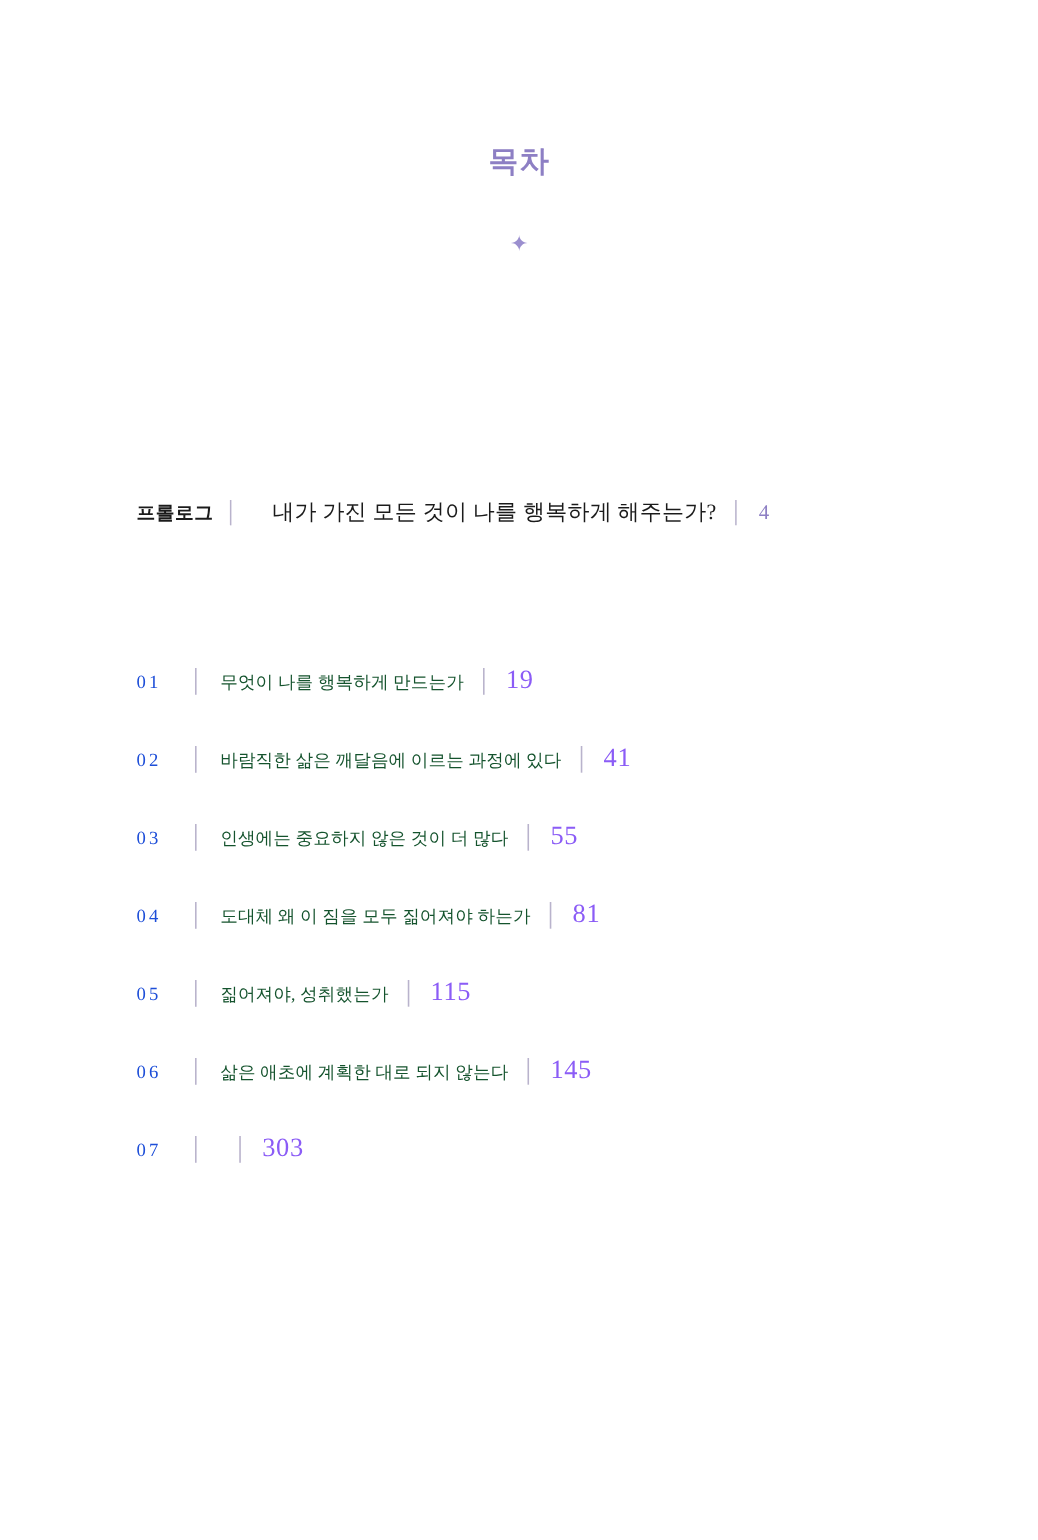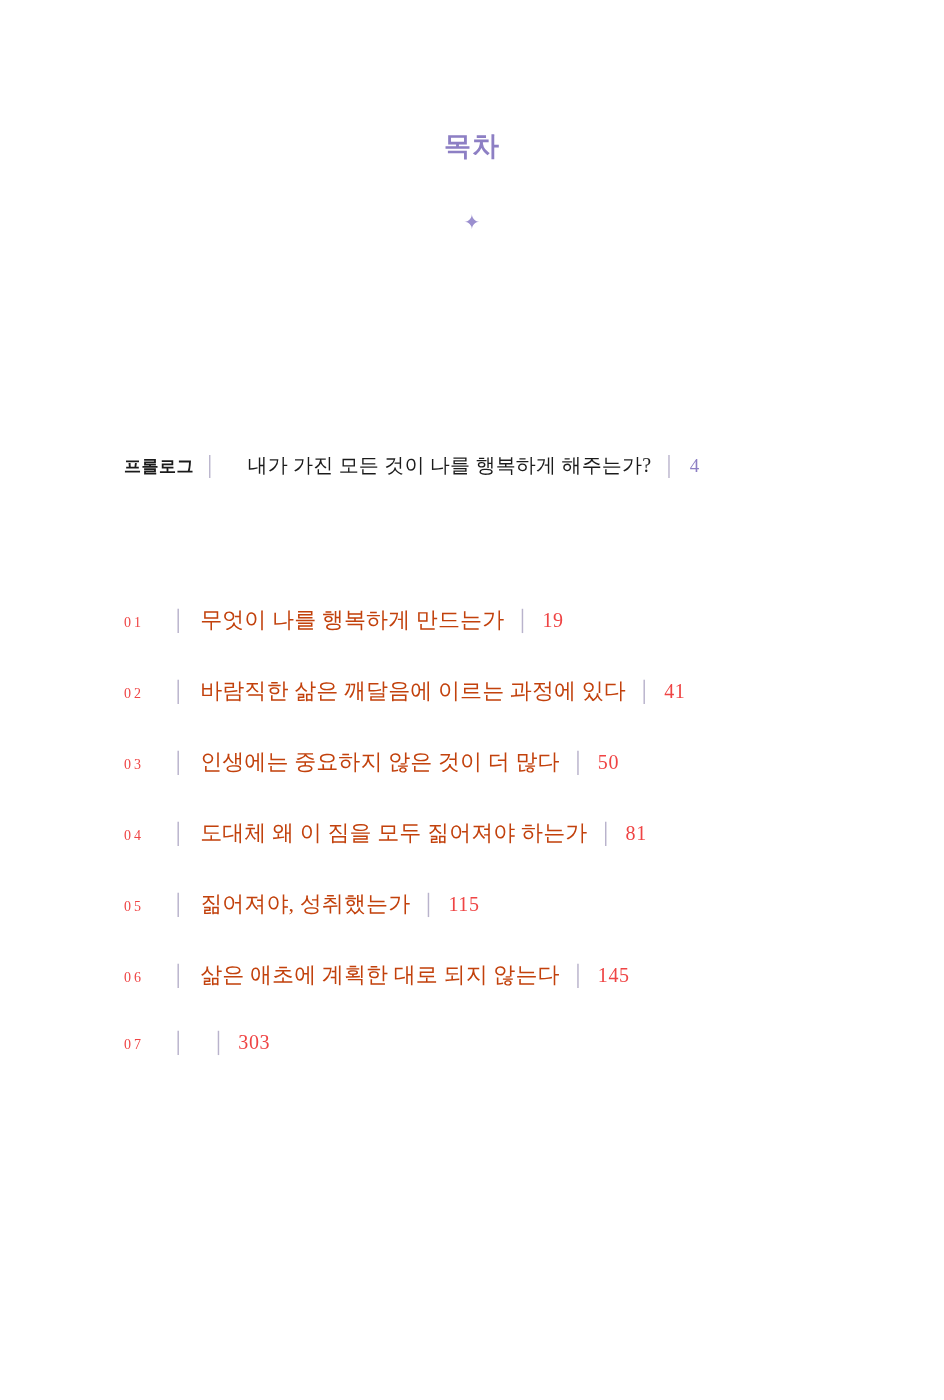--- a/index.html
+++ b/index.html
@@ -95,47 +95,47 @@
     top: 605px;
     left: 124px;
     width: 700px;
   }
   .chapter-row {
     display: flex;
     align-items: baseline;
     height: 71px;
   }
   .chapter-num {
-    color: #ef4444;
-    font-size: 14px;
+    color: #1d4ed8;
+    font-size: 17px;
     letter-spacing: 3px;
     min-width: 38px;
     font-family: "Liberation Serif", "DejaVu Serif", serif;
   }
   .chapter-row .bar {
     color: #b9b3cc;
     font-weight: 300;
     font-size: 20px;
     margin: 0 15px 0 9px;
   }
   .chapter-title {
-    color: #c2410c;
-    font-size: 22px;
+    color: #14532d;
+    font-size: 16px;
     letter-spacing: 0.1px;
     text-align: right;
   }
   .chapter-row .bar2 {
     color: #b9b3cc;
     font-weight: 300;
     font-size: 20px;
     margin: 0 13px 0 11px;
   }
   .chapter-page {
-    color: #ef4444;
-    font-size: 20px;
+    color: #8b5cf6;
+    font-size: 24px;
     letter-spacing: 0.6px;
   }
 </style>
 </head>
 <body>
 
 <div class="page">
 
   <div class="toc-title">목차</div>
 
@@ -165,21 +165,21 @@
       <span class="chapter-title">바람직한 삶은 깨달음에 이르는 과정에 있다</span>
       <span class="bar2">│</span>
       <span class="chapter-page">41</span>
     </div>
 
     <div class="chapter-row">
       <span class="chapter-num">03</span>
       <span class="bar">│</span>
       <span class="chapter-title">인생에는 중요하지 않은 것이 더 많다</span>
       <span class="bar2">│</span>
-      <span class="chapter-page">50</span>
+      <span class="chapter-page">55</span>
     </div>
 
     <div class="chapter-row">
       <span class="chapter-num">04</span>
       <span class="bar">│</span>
       <span class="chapter-title">도대체 왜 이 짐을 모두 짊어져야 하는가</span>
       <span class="bar2">│</span>
       <span class="chapter-page">81</span>
     </div>
 

